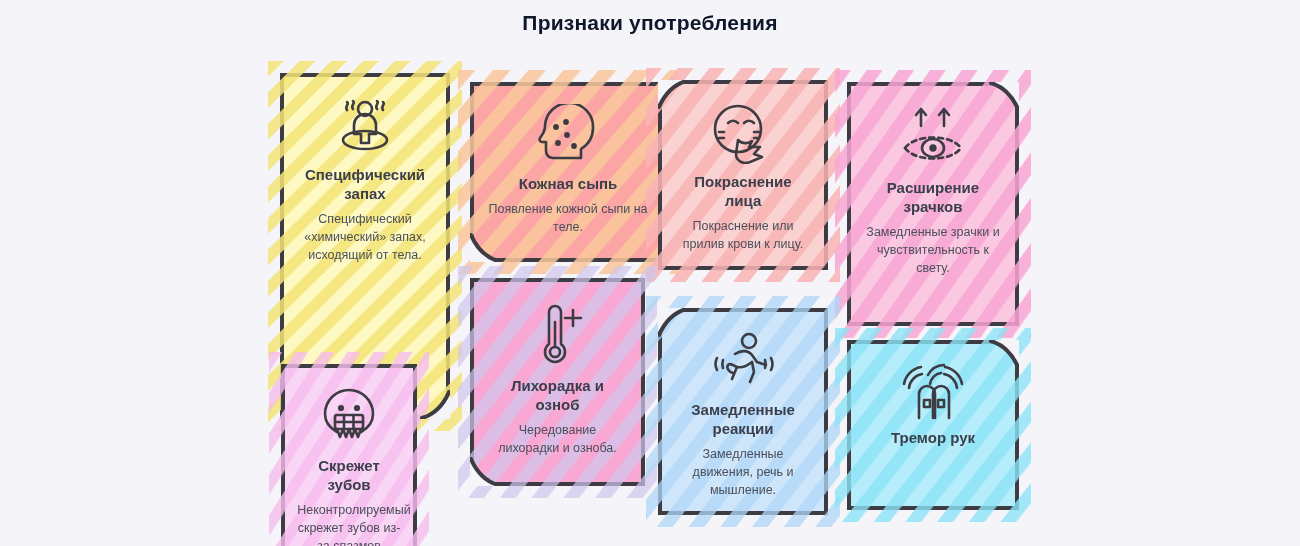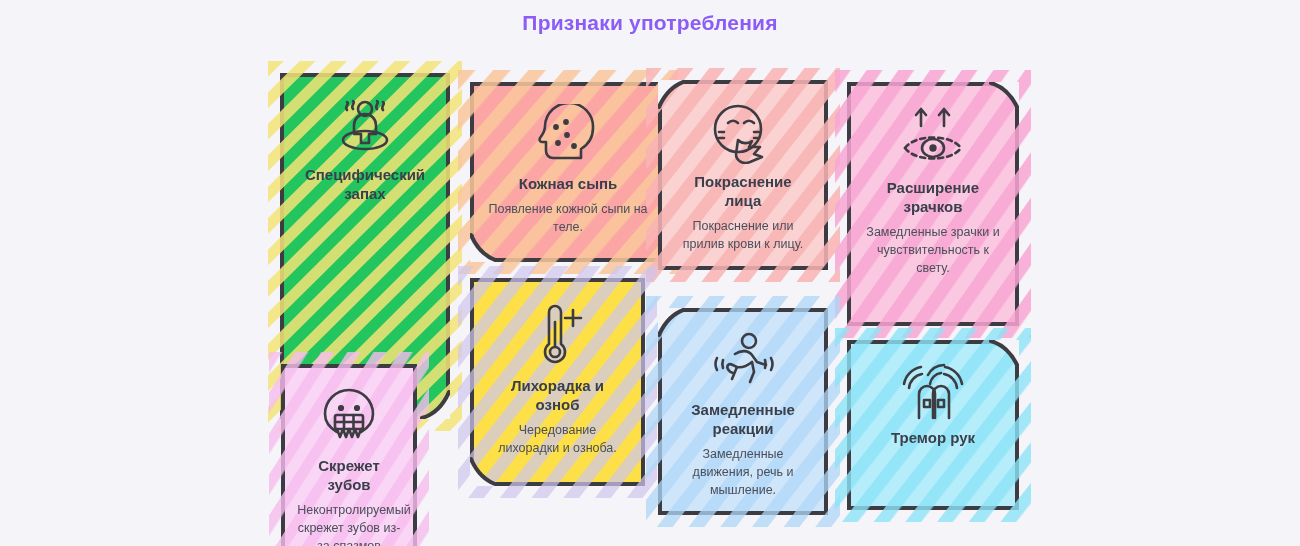--- a/index.html
+++ b/index.html
@@ -15,21 +15,21 @@
     position: relative;
   }
   #page-title {
     position: absolute;
     top: 11px;
     left: 0;
     width: 1300px;
     text-align: center;
     font-size: 21px;
     font-weight: bold;
-    color: #8b5cf6;
+    color: #0f172a;
     letter-spacing: 0.2px;
   }
   #board {
     position: absolute;
     left: 0;
     top: 0;
     width: 1300px;
     height: 546px;
   }
   .card {
@@ -82,26 +82,26 @@
   }
   .card-desc {
     font-size: 12.5px;
     color: #4a4f5a;
     text-align: center;
     line-height: 1.42;
     max-width: 96%;
   }
 
   
-  #card-0 { left: 280px; top: 73px; width: 170px; height: 346px; background: #22c55e; }
+  #card-0 { left: 280px; top: 73px; width: 170px; height: 346px; background: #fef9c3; }
   #card-1 { left: 470px; top: 82px; width: 196px; height: 180px; background: #fca5a5; }
   #card-2 { left: 658px; top: 80px; width: 170px; height: 190px; background: #fbd2d2; }
   #card-3 { left: 847px; top: 82px; width: 172px; height: 244px; background: #fbc8e2; }
   #card-4 { left: 281px; top: 322px; width: 136px; height: 216px; background: #fad6f6; margin-top: 42px; }
-  #card-5 { left: 470px; top: 278px; width: 175px; height: 208px; background: #fde047; }
+  #card-5 { left: 470px; top: 278px; width: 175px; height: 208px; background: #f9a8d4; }
   #card-6 { left: 658px; top: 308px; width: 170px; height: 207px; background: #cfe6fa; }
   #card-7 { left: 847px; top: 340px; width: 172px; height: 170px; background: #b6edfb; }
 
   
   .fold {
     position: absolute;
     z-index: 3;
     pointer-events: none;
   }
   .fold svg { display: block; }
@@ -129,20 +129,21 @@
       <div class="cardicon">
         <svg width="74" height="62" viewBox="0 0 74 62" fill="none" stroke="#3c3c42" stroke-width="2.6" stroke-linecap="round" stroke-linejoin="round">
           <circle cx="37" cy="14" r="7"></circle>
           <path d="M26 30 a11 11 0 0 1 22 0 v9 h-7 v9 h-8 v-9 h-7 z"></path>
           <ellipse cx="37" cy="45" rx="22" ry="9"></ellipse>
           <path d="M19 7 c3 2 -3 5 0 8 M25 6 c3 2 -3 5 0 8"></path>
           <path d="M49 6 c3 2 -3 5 0 8 M55 7 c3 2 -3 5 0 8"></path>
         </svg>
       </div>
       <div class="card-title">Специфический запах</div>
+      <div class="card-desc">Специфический «химический» запах, исходящий от тела.</div>
     </div>
     <div class="fold" style="right:-4px; bottom:-4px;">
       <svg width="30" height="30" viewBox="0 0 30 30">
         <path d="M30 2 L30 30 L2 30 C12 26 22 18 30 2 Z" fill="#f5f4f9" stroke="none"></path>
         <path d="M29 3 C22 19 12 26 2 29" fill="none" stroke="#3c3c42" stroke-width="4" stroke-linecap="round"></path>
       </svg>
     </div>
   </div>
 
   <div class="card" id="card-1">

